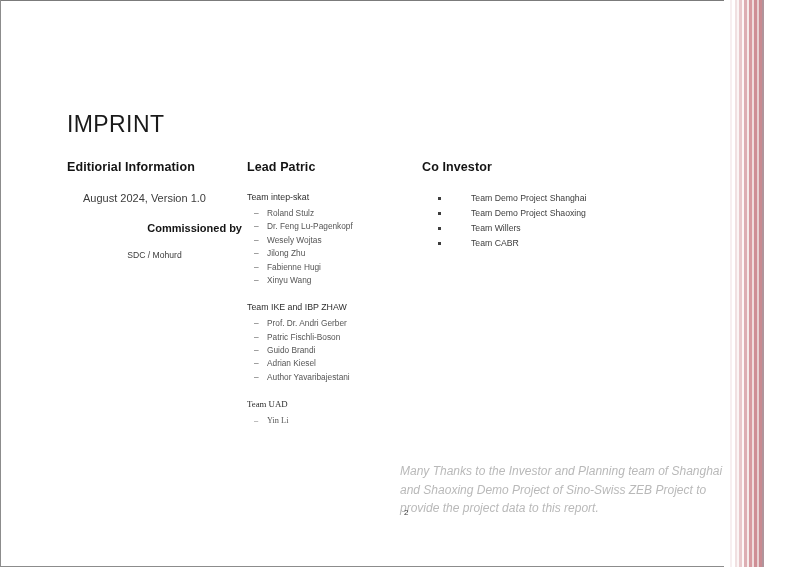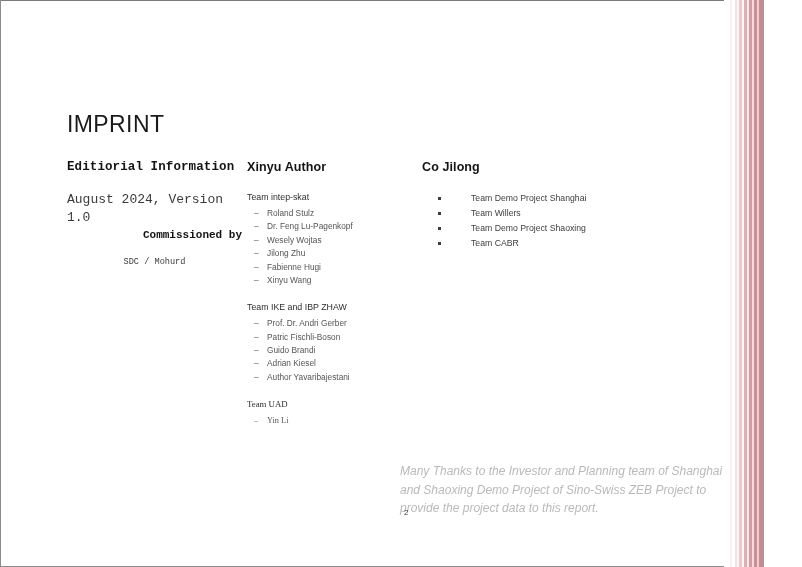--- a/index.html
+++ b/index.html
@@ -71,38 +71,38 @@
     left: 0;
     top: 160px;
     width: 760px;
     height: 300px;
   }
 
   .col {
     position: absolute;
     top: 0;
   }
-  .col-editorial { left: 67px;  width: 175px; font-family: Liberation Mono, monospace; }
+  .col-editorial { left: 67px;  width: 175px; }
   .col-lead      { left: 247px; width: 170px; }
   .col-co        { left: 422px; width: 250px; }
 
   .col-heading {
     font-size: 12.5px;
     font-weight: bold;
     color: #141414;
     margin: 0 0 16px 0;
     line-height: 1.2;
     letter-spacing: 0.1px;
   }
 
   .meta-line {
-    font-size: 13px;
+    font-size: 11px;
     color: #3b3b3b;
     line-height: 1.35;
-    margin: 0;
+    margin: 16px;
   }
   .sub-heading {
     font-size: 11px;
     font-weight: bold;
     color: #141414;
     margin: 3px 0 0 0;
     line-height: 1.25;
     text-align: right;
   }
   .meta-spaced {
@@ -219,21 +219,21 @@
       <div class="col-heading">Editiorial Information</div>
 
       <p class="meta-line">August 2024, Version 1.0</p>
 
       <p class="sub-heading">Commissioned by</p>
 
       <p class="meta-spaced">SDC / Mohurd</p>
     </div>
 
     <div class="col col-lead">
-      <div class="col-heading">Xinyu Author</div>
+      <div class="col-heading">Lead Patric</div>
 
       <div id="lead-teams">
           <div class="team-block">
             <div class="team-name">Team intep-skat</div>
             <ul class="dash-list">
               <li><span class="dash">–</span><span>Roland Stulz</span></li>
               <li><span class="dash">–</span><span>Dr. Feng Lu-Pagenkopf</span></li>
               <li><span class="dash">–</span><span>Wesely Wojtas</span></li>
               <li><span class="dash">–</span><span>Jilong Zhu</span></li>
               <li><span class="dash">–</span><span>Fabienne Hugi</span></li>
@@ -253,26 +253,26 @@
           <div class="team-block">
             <div class="team-name">Team UAD</div>
             <ul class="dash-list">
               <li><span class="dash">–</span><span>Yin Li</span></li>
             </ul>
           </div>
         </div>
     </div>
 
     <div class="col col-co">
-      <div class="col-heading">Co Jilong</div>
+      <div class="col-heading">Co Investor</div>
 
       <ul class="sq-list" id="co-author-list">
           <li><span class="sq"></span><span>Team Demo Project Shanghai</span></li>
+          <li><span class="sq"></span><span>Team Demo Project Shaoxing</span></li>
           <li><span class="sq"></span><span>Team Willers</span></li>
-          <li><span class="sq"></span><span>Team Demo Project Shaoxing</span></li>
           <li><span class="sq"></span><span>Team CABR</span></li>
         </ul>
     </div>
 
   </div>
 
   <div class="ack">Many Thanks to the Investor and Planning team of Shanghai and Shaoxing Demo Project of Sino-Swiss ZEB Project to provide the project data to this report.</div>
 
   <div class="page-number">2</div>
 

